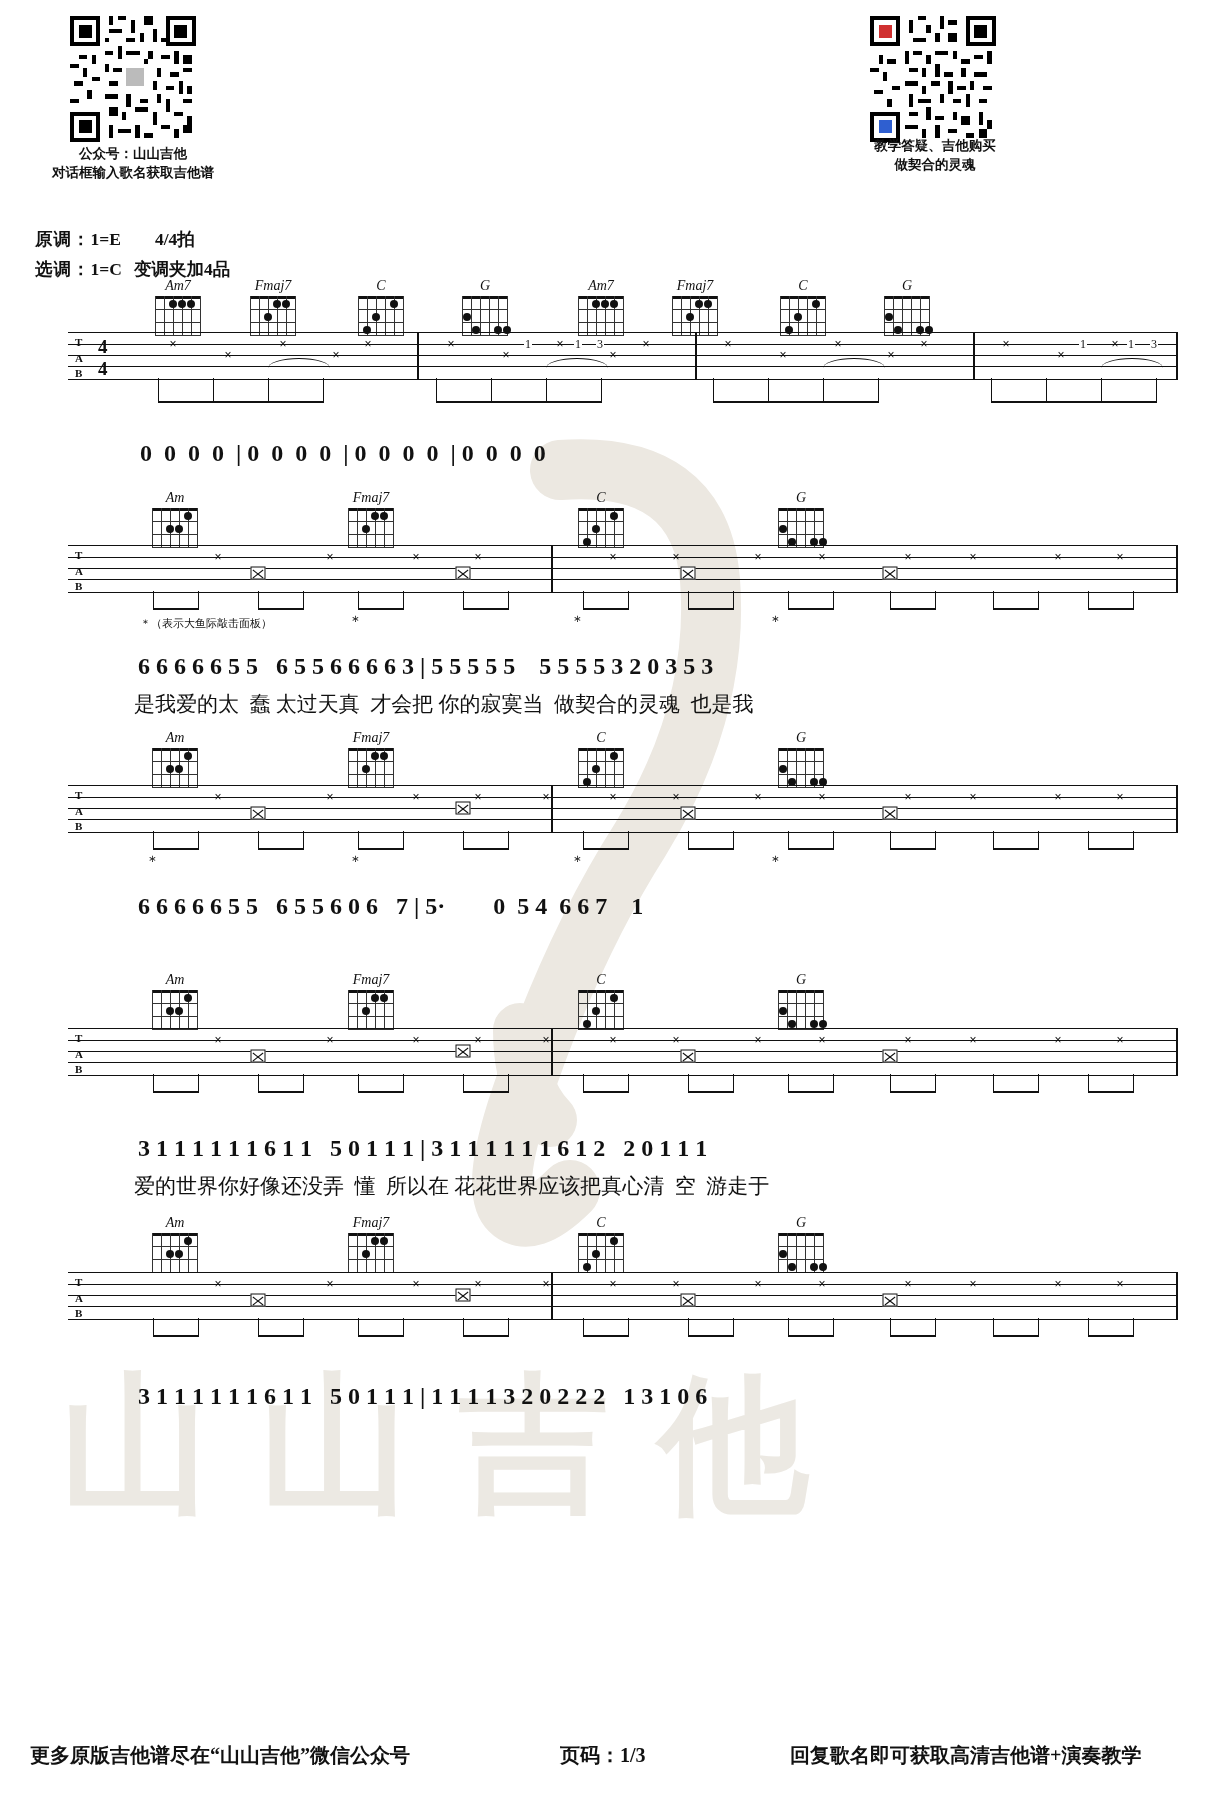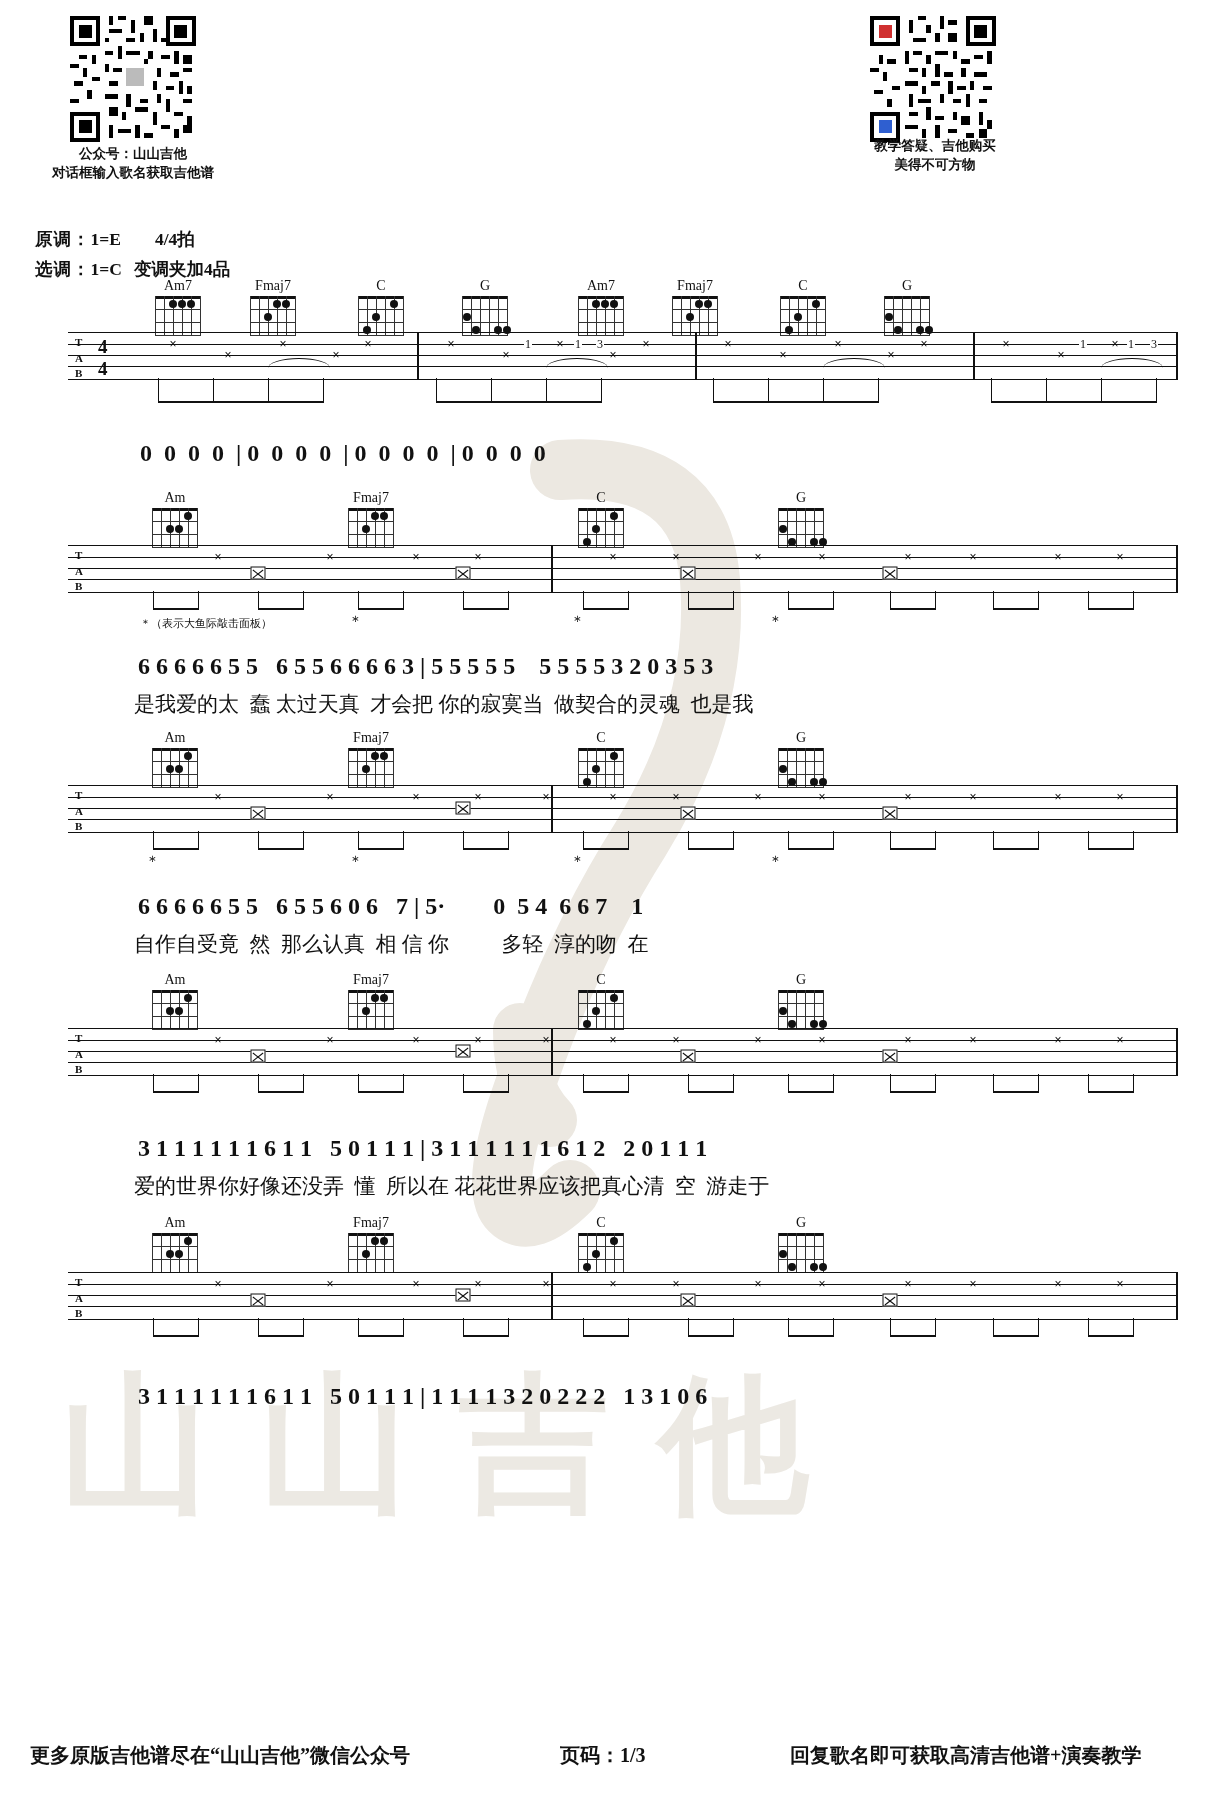--- a/index.html
+++ b/index.html
@@ -103,20 +103,21 @@
   }
   .meta-right .spaced { letter-spacing: 5px; }
 
   .chordrow { position: absolute; }
   .chordbox { position: absolute; text-align: center; }
   .chordbox .cname {
     font-family: "Liberation Serif", serif;
     font-size: 14px;
     margin-bottom: 2px;
     white-space: nowrap;
+    font-style: italic;
   }
   .grid { position: relative; width: 46px; height: 40px; margin: 0 auto; }
   .grid .nut {
     position: absolute; left: 0; top: 0; width: 46px; height: 3px; background: #111;
   }
   .grid .vl {
     position: absolute; top: 0; width: 1px; height: 40px; background: #333;
   }
   .grid .hl {
     position: absolute; left: 0; width: 46px; height: 1px; background: #333;
@@ -415,21 +416,21 @@
       <rect x="2" y="24" width="3" height="3" fill="#2f5fd0"></rect>
     </svg>
   </div>
 
   <div class="qr-caption qr-caption-left">
     <div>公众号：山山吉他</div>
     <div>对话框输入歌名获取吉他谱</div>
   </div>
   <div class="qr-caption qr-caption-right">
     <div>教学答疑、吉他购买</div>
-    <div>美得不可方物</div>
+    <div>做契合的灵魂</div>
   </div>
 
 
   <div class="meta-left">
     <div class="row">
       <span class="k">原调：</span><span>1=E</span><span class="gap"></span><span>4/4拍</span>
     </div>
     <div class="row">
       <span class="k">选调：</span><span>1=C</span><span class="gap" style="width:12px"></span><span>变调夹加4品</span>
     </div>
@@ -936,21 +937,20 @@
     <div class="stem" style="left:1065px; top:-2px; height:18px"></div>
     <div class="beam" style="left:1020px; top:15px; width:46px"></div>
   </div>
 
   <div class="star" style="left:145px; top:852px;">＊</div>
   <div class="star" style="left:348px; top:852px;">＊</div>
   <div class="star" style="left:570px; top:852px;">＊</div>
   <div class="star" style="left:768px; top:852px;">＊</div>
 
   <div class="numline" style="left:138px; top:893px;">6 6 6 6 6 5 5   6 5 5 6 0 6   7 | 5·        0  5 4  6 6 7    1</div>
-  <div class="lyricline" style="left:134px; top:930px;">自作自受竟  然  那么认真  相 信 你          多轻  淳的吻  在</div>
 
   <div class="chordrow" style="left:0; top:972px; width:1210px;">
     <div class="chordbox" style="left:152px; top:0;">
       <div class="cname">Am</div>
       <div class="grid">
         <div class="nut"></div>
         <div class="vl" style="left:0"></div>
           <div class="vl" style="left:9px"></div>
           <div class="vl" style="left:18px"></div>
         <div class="vl" style="left:27px"></div>

